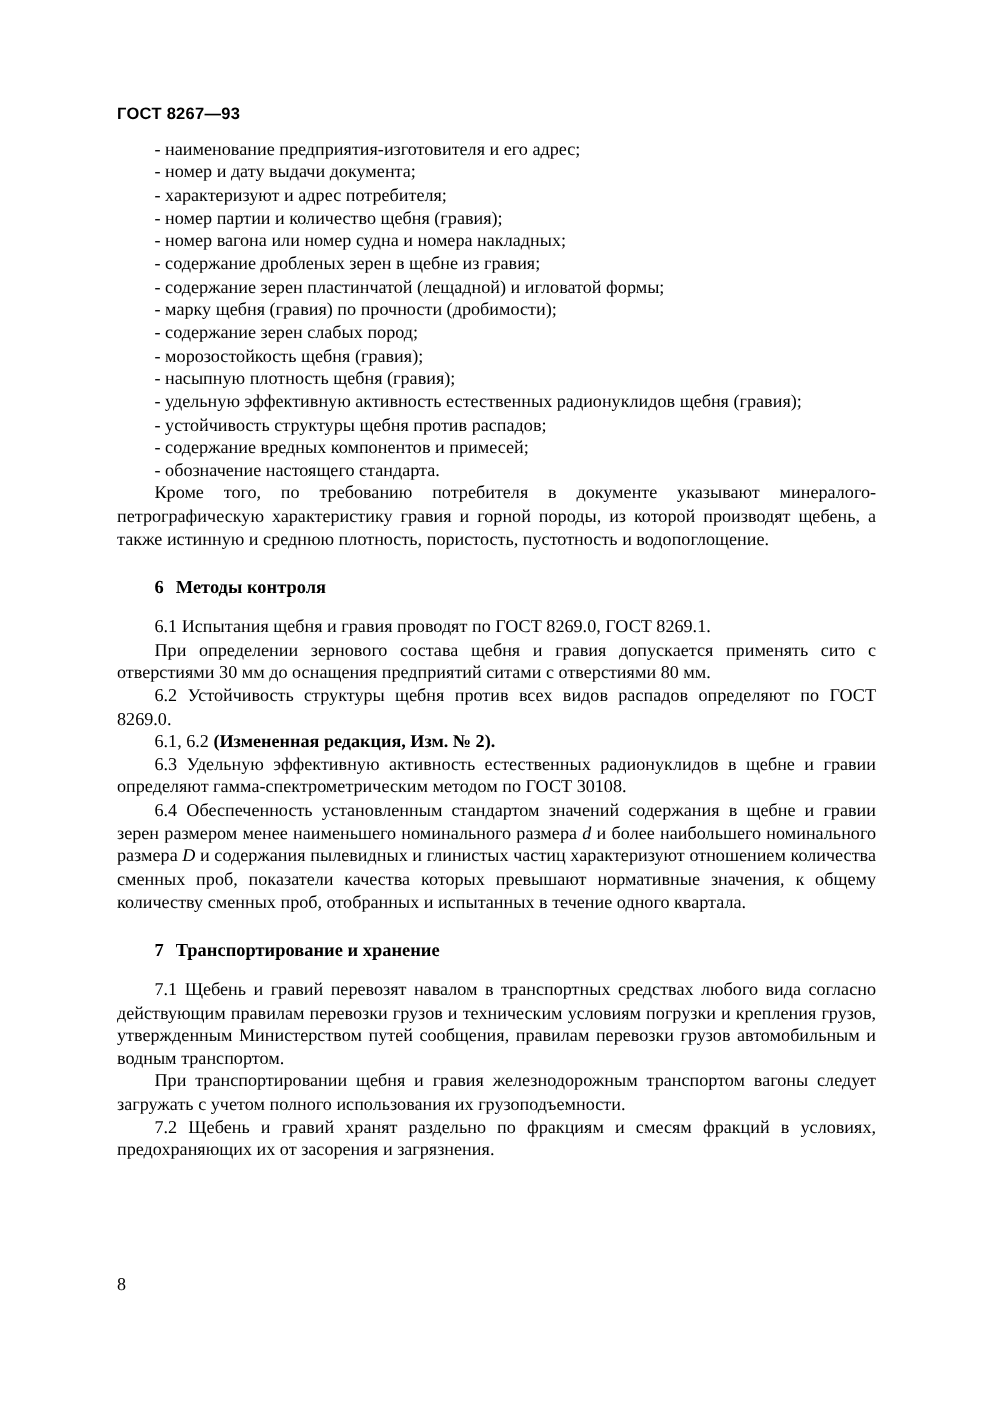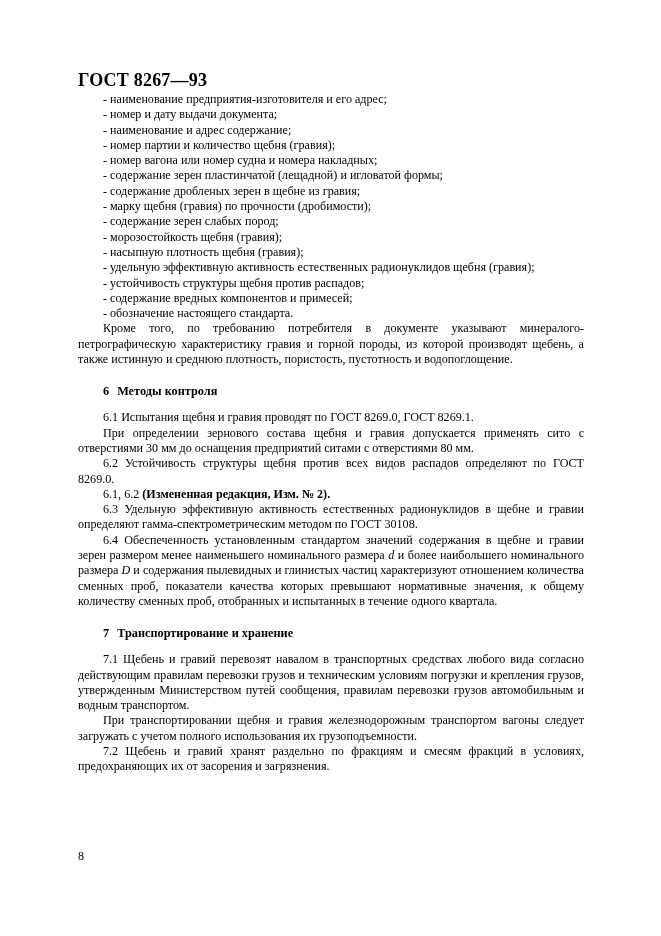--- a/index.html
+++ b/index.html
@@ -17,22 +17,22 @@
   .page {
     position: relative;
     width: 661px;
     height: 936px;
     box-sizing: border-box;
   }
   .doc-header {
     position: absolute;
     top: 70px;
     left: 78px;
-    font-family: Liberation Serif, serif;
-    font-size: 18px;
+    font-family: Liberation Sans, sans-serif;
+    font-size: 11px;
     font-weight: bold;
     letter-spacing: 0.2px;
   }
   .content {
     position: absolute;
     top: 92px;
     left: 78px;
     width: 506px;
   }
   .list-block {
@@ -82,25 +82,25 @@
 
 <div class="page">
 
   <div class="doc-header">ГОСТ 8267—93</div>
 
   <div class="content">
 
     <div class="list-block">
       <div class="list-item">- наименование предприятия-изготовителя и его адрес;</div>
       <div class="list-item">- номер и дату выдачи документа;</div>
-      <div class="list-item">- наименование и адрес содержание;</div>
+      <div class="list-item">- характеризуют и адрес потребителя;</div>
       <div class="list-item">- номер партии и количество щебня (гравия);</div>
       <div class="list-item">- номер вагона или номер судна и номера накладных;</div>
+      <div class="list-item">- содержание дробленых зерен в щебне из гравия;</div>
       <div class="list-item">- содержание зерен пластинчатой (лещадной) и игловатой формы;</div>
-      <div class="list-item">- содержание дробленых зерен в щебне из гравия;</div>
       <div class="list-item">- марку щебня (гравия) по прочности (дробимости);</div>
       <div class="list-item">- содержание зерен слабых пород;</div>
       <div class="list-item">- морозостойкость щебня (гравия);</div>
       <div class="list-item">- насыпную плотность щебня (гравия);</div>
       <div class="list-item">- удельную эффективную активность естественных радионуклидов щебня (гравия);</div>
       <div class="list-item">- устойчивость структуры щебня против распадов;</div>
       <div class="list-item">- содержание вредных компонентов и примесей;</div>
       <div class="list-item">- обозначение настоящего стандарта.</div>
     </div>
 

